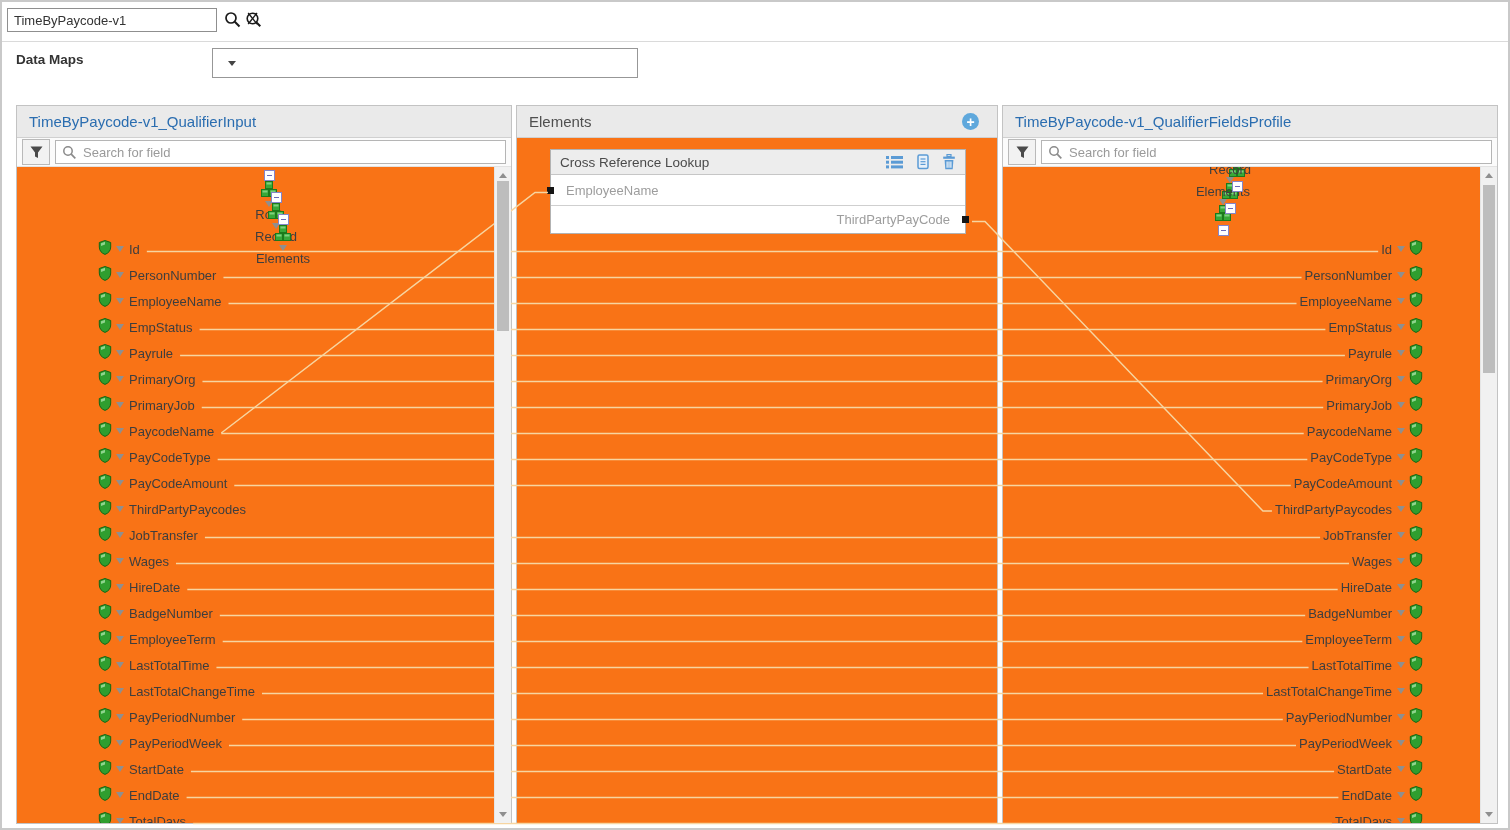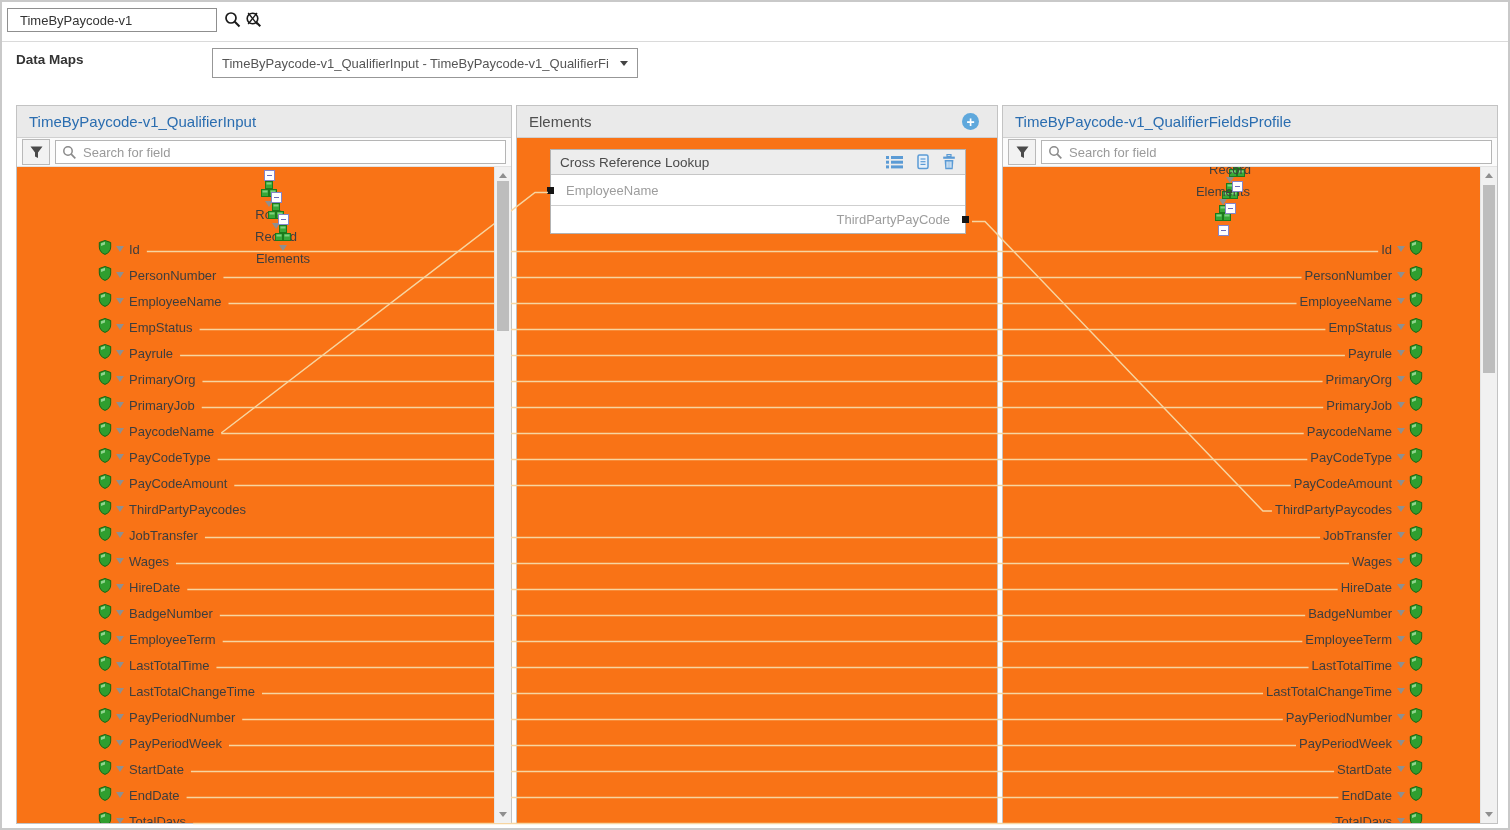--- a/index.html
+++ b/index.html
@@ -1,20 +1,20 @@
 <!DOCTYPE html>
 <html><head>
 <meta charset="utf-8">
 <style>
   html,body{margin:0;padding:0;background:#e9e9e9;font-family:"Liberation Sans",sans-serif;}
   .page{position:relative;width:1510px;height:830px;background:#fff;border:2px solid #c9c9c9;box-sizing:border-box;overflow:hidden;}
 
   
   .topbar{position:absolute;left:0;top:0;width:100%;height:39px;background:#fff;border-bottom:1px solid #dadada;}
-  .top-search{position:absolute;left:5px;top:6px;width:210px;height:24px;border:1px solid #8f8f8f;font-family:"Liberation Sans",sans-serif;font-size:13px;padding:0 12px;color:#333;box-sizing:border-box;outline:none;}
+  .top-search{position:absolute;left:5px;top:6px;width:210px;height:24px;border:1px solid #8f8f8f;font-family:"Liberation Sans",sans-serif;font-size:13px;padding:0 6px;color:#333;box-sizing:border-box;outline:none;}
   .top-ico{position:absolute;top:9px;cursor:pointer;}
 
   
   .dm-label{position:absolute;left:14px;top:50px;font-size:13.5px;font-weight:bold;color:#333;}
   .dm-select{position:absolute;left:210px;top:46px;width:426px;height:30px;border:1px solid #979797;background:#fff;display:flex;align-items:center;padding:0 9px;box-sizing:border-box;color:#555;font-size:13px;cursor:pointer;}
   .dm-select .dm-text{flex:1;white-space:nowrap;overflow:hidden;}
   .dm-caret{width:0;height:0;border-left:4px solid transparent;border-right:4px solid transparent;border-top:5px solid #444;margin-left:6px;flex:none;}
 
   
   .panel{position:absolute;top:103px;height:719px;border:1px solid #c3c3c3;background:#f97316;box-sizing:border-box;}
@@ -87,21 +87,20 @@
           <circle cx="7.5" cy="7.5" r="5.3" fill="none" stroke="#1a1a1a" stroke-width="1.6"></circle>
           <line x1="3.2" y1="2" x2="12" y2="13" stroke="#1a1a1a" stroke-width="1.4"></line>
           <line x1="12" y1="2" x2="3.2" y2="13" stroke="#1a1a1a" stroke-width="1.4"></line>
           <line x1="11.5" y1="11.5" x2="15.3" y2="15.3" stroke="#1a1a1a" stroke-width="2"></line>
         </svg>
     </span>
   </div>
 
   <div class="dm-label">Data Maps</div>
   <div class="dm-select">
-    <span class="dm-text">TimeByPaycode-v1_QualifierInput - TimeByPaycode-v1_QualifierFi</span>
     <span class="dm-caret"></span>
   </div>
 
   <div class="panel" id="panel-left">
     <div class="panel-header">
       <span class="panel-title">TimeByPaycode-v1_QualifierInput</span>
     </div>
     <div class="filter-row">
       <span class="funnel-btn">
         <svg width="13" height="13" viewBox="0 0 13 13">

